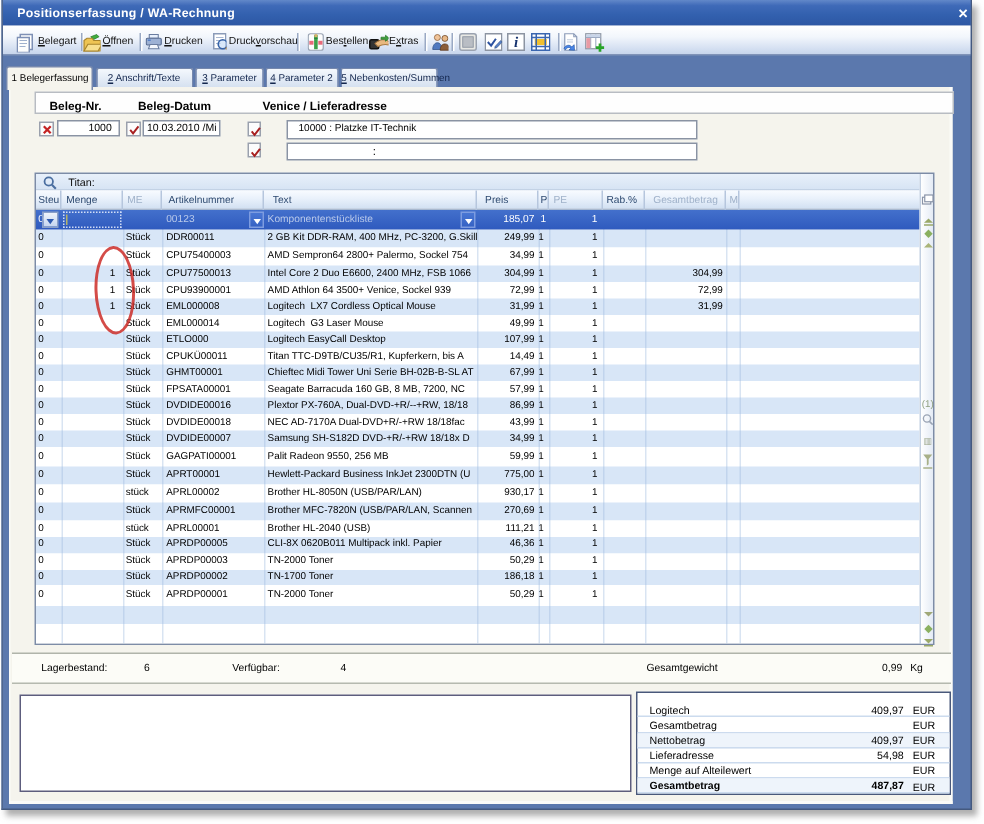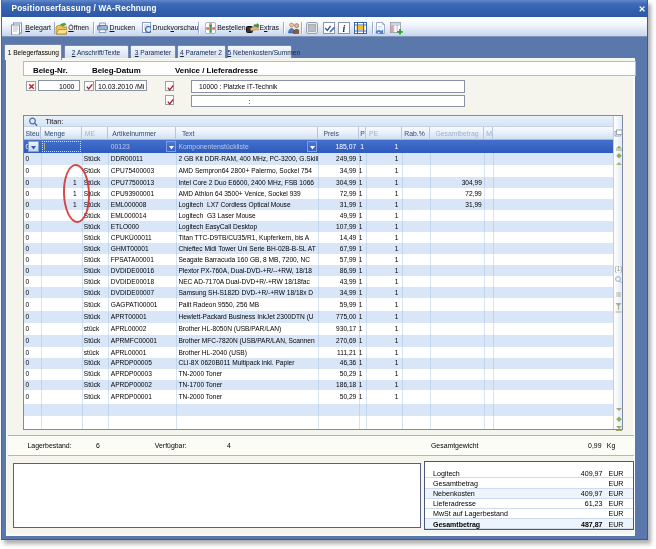--- a/index.html
+++ b/index.html
@@ -598,31 +598,31 @@
           <i class="sl">Logitech</i>
           <i class="sv">409,97</i>
           <i class="se">EUR</i>
         </div>
 <div class="srow " style="top:16.5px">
           <i class="sl">Gesamtbetrag</i>
           <i class="sv"></i>
           <i class="se">EUR</i>
         </div>
 <div class="srow tint" style="top:26.7px">
-          <i class="sl">Nebenkosten</i>
+          <i class="sl">Nettobetrag</i>
           <i class="sv">409,97</i>
           <i class="se">EUR</i>
         </div>
 <div class="srow " style="top:36.9px">
           <i class="sl">Lieferadresse</i>
-          <i class="sv">61,23</i>
+          <i class="sv">54,98</i>
           <i class="se">EUR</i>
         </div>
 <div class="srow " style="top:47.1px">
-          <i class="sl">MwSt auf Lagerbestand</i>
+          <i class="sl">Menge auf Alteilewert</i>
           <i class="sv"></i>
           <i class="se">EUR</i>
         </div>
 <div class="srow tint tot" style="top:57.3px">
           <i class="sl">Gesamtbetrag</i>
           <i class="sv">487,87</i>
           <i class="se">EUR</i>
         </div>
   </div>
  </div>

